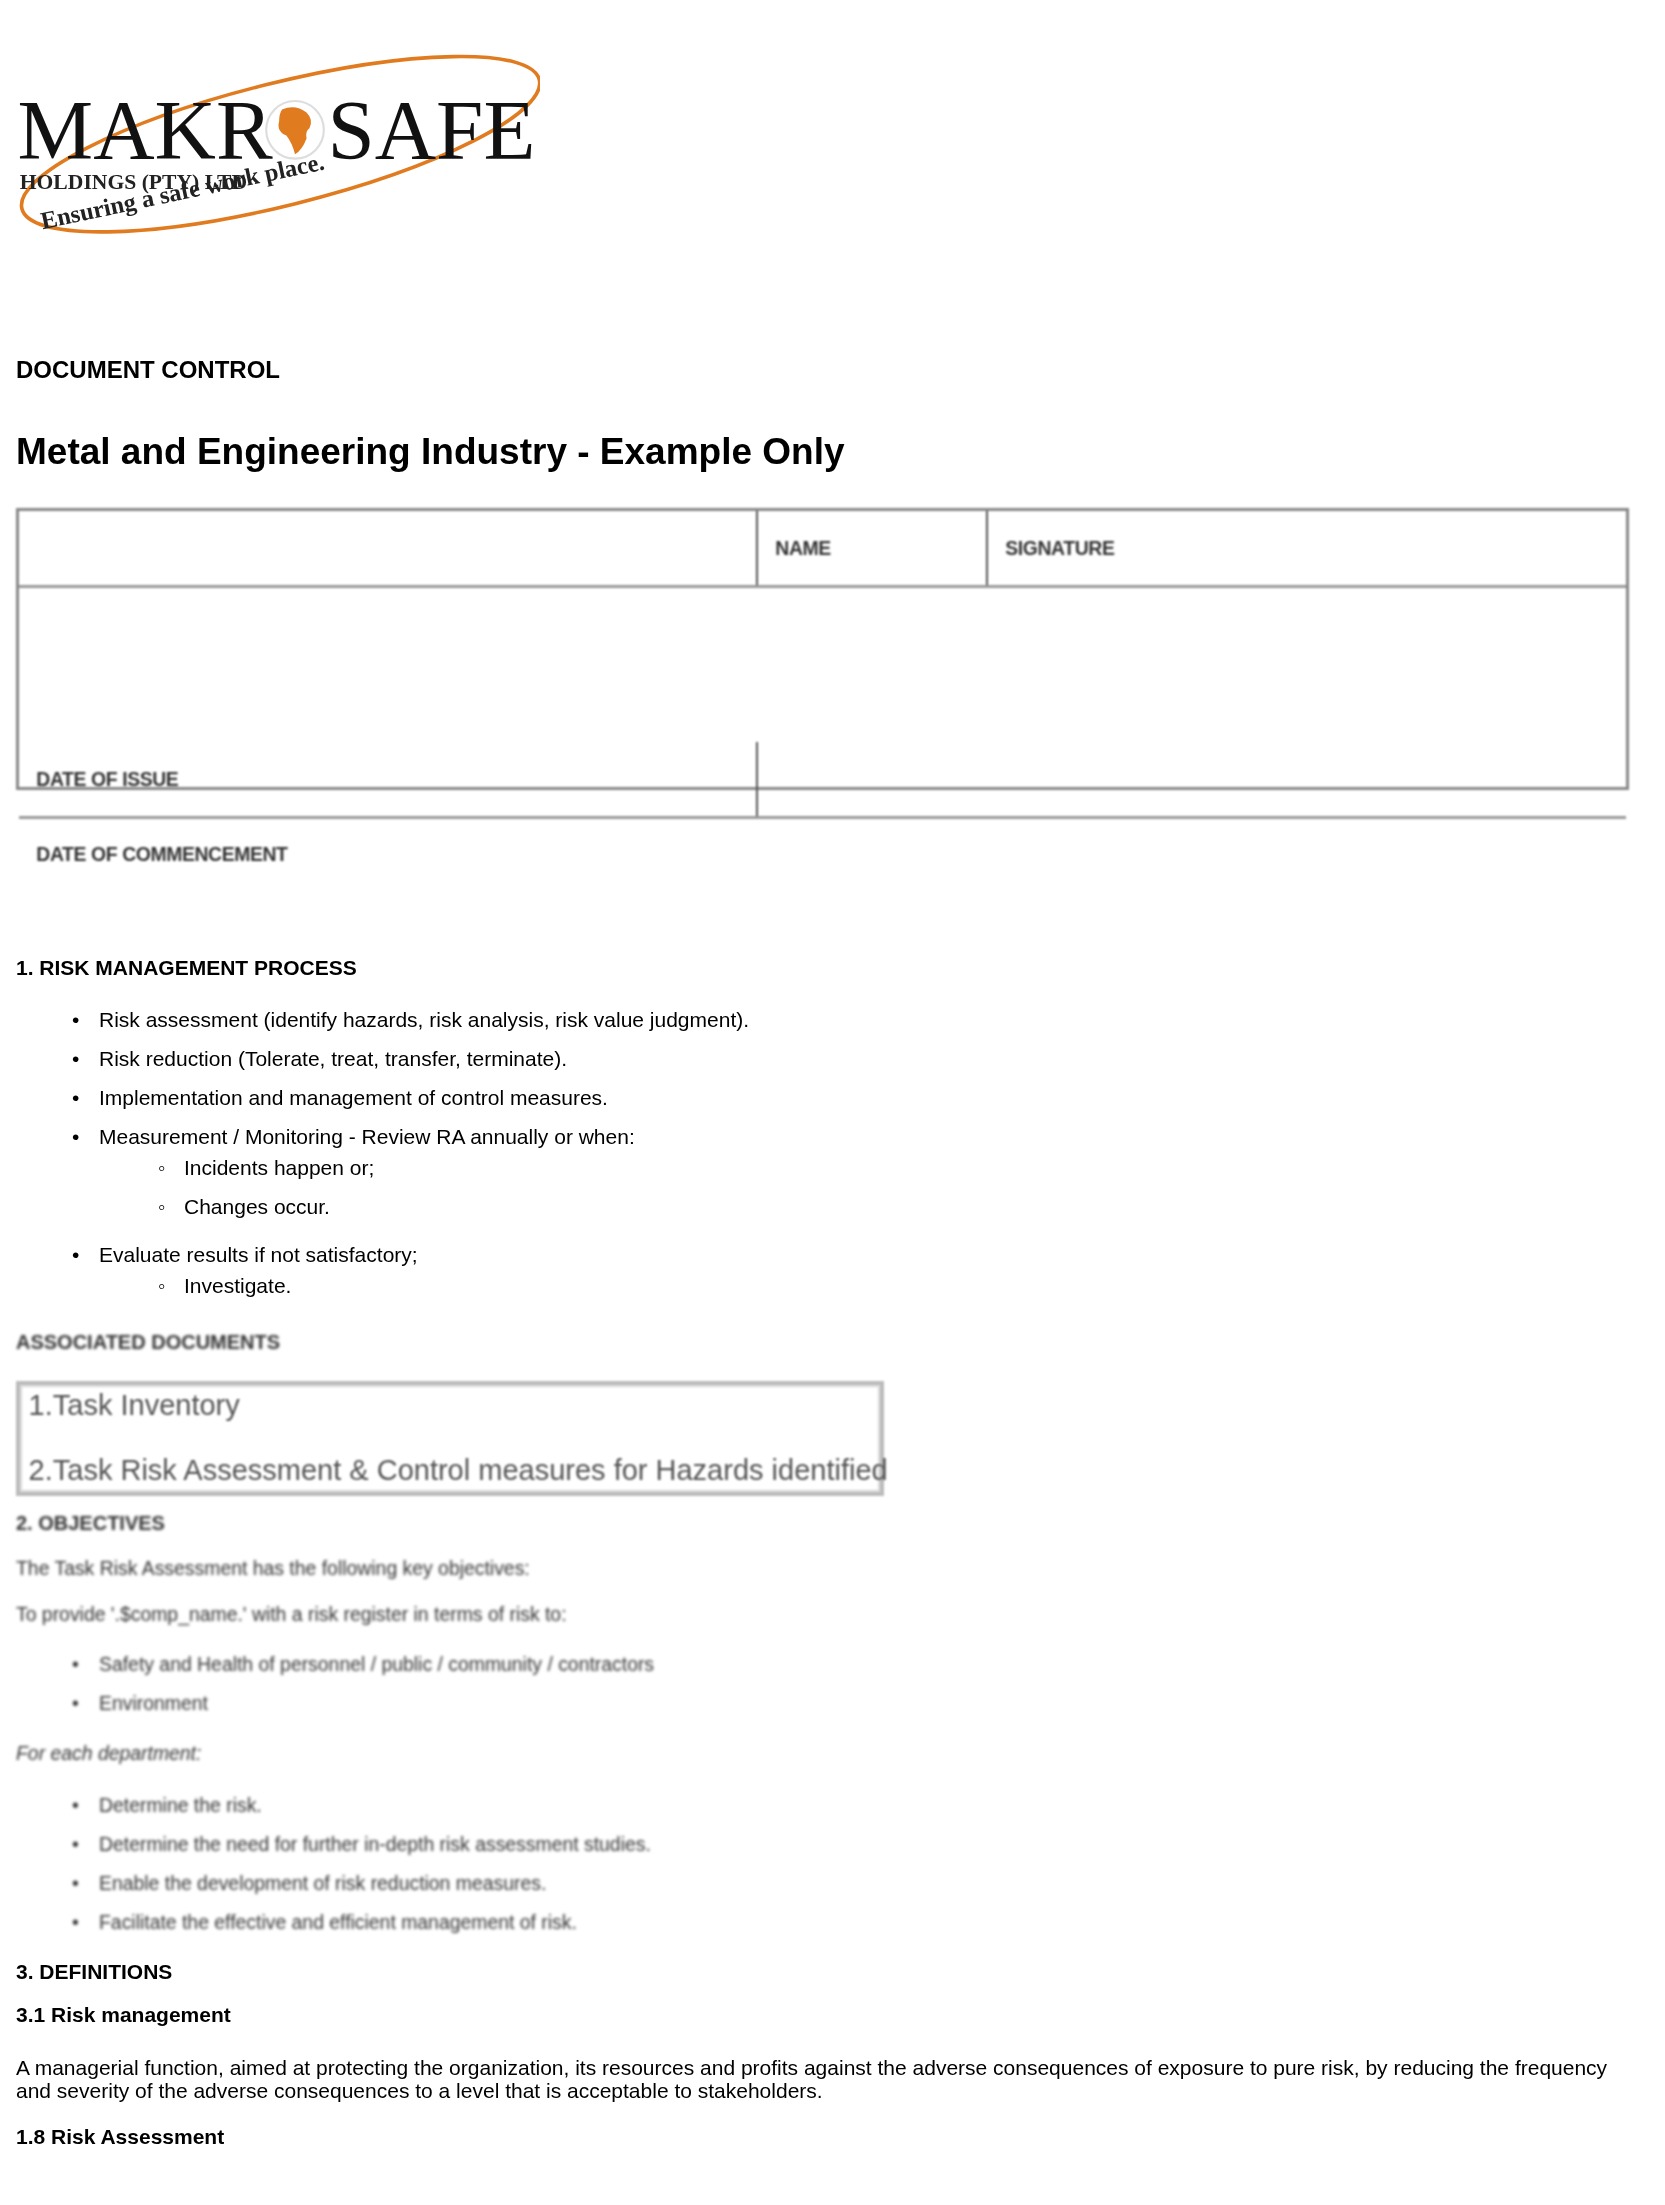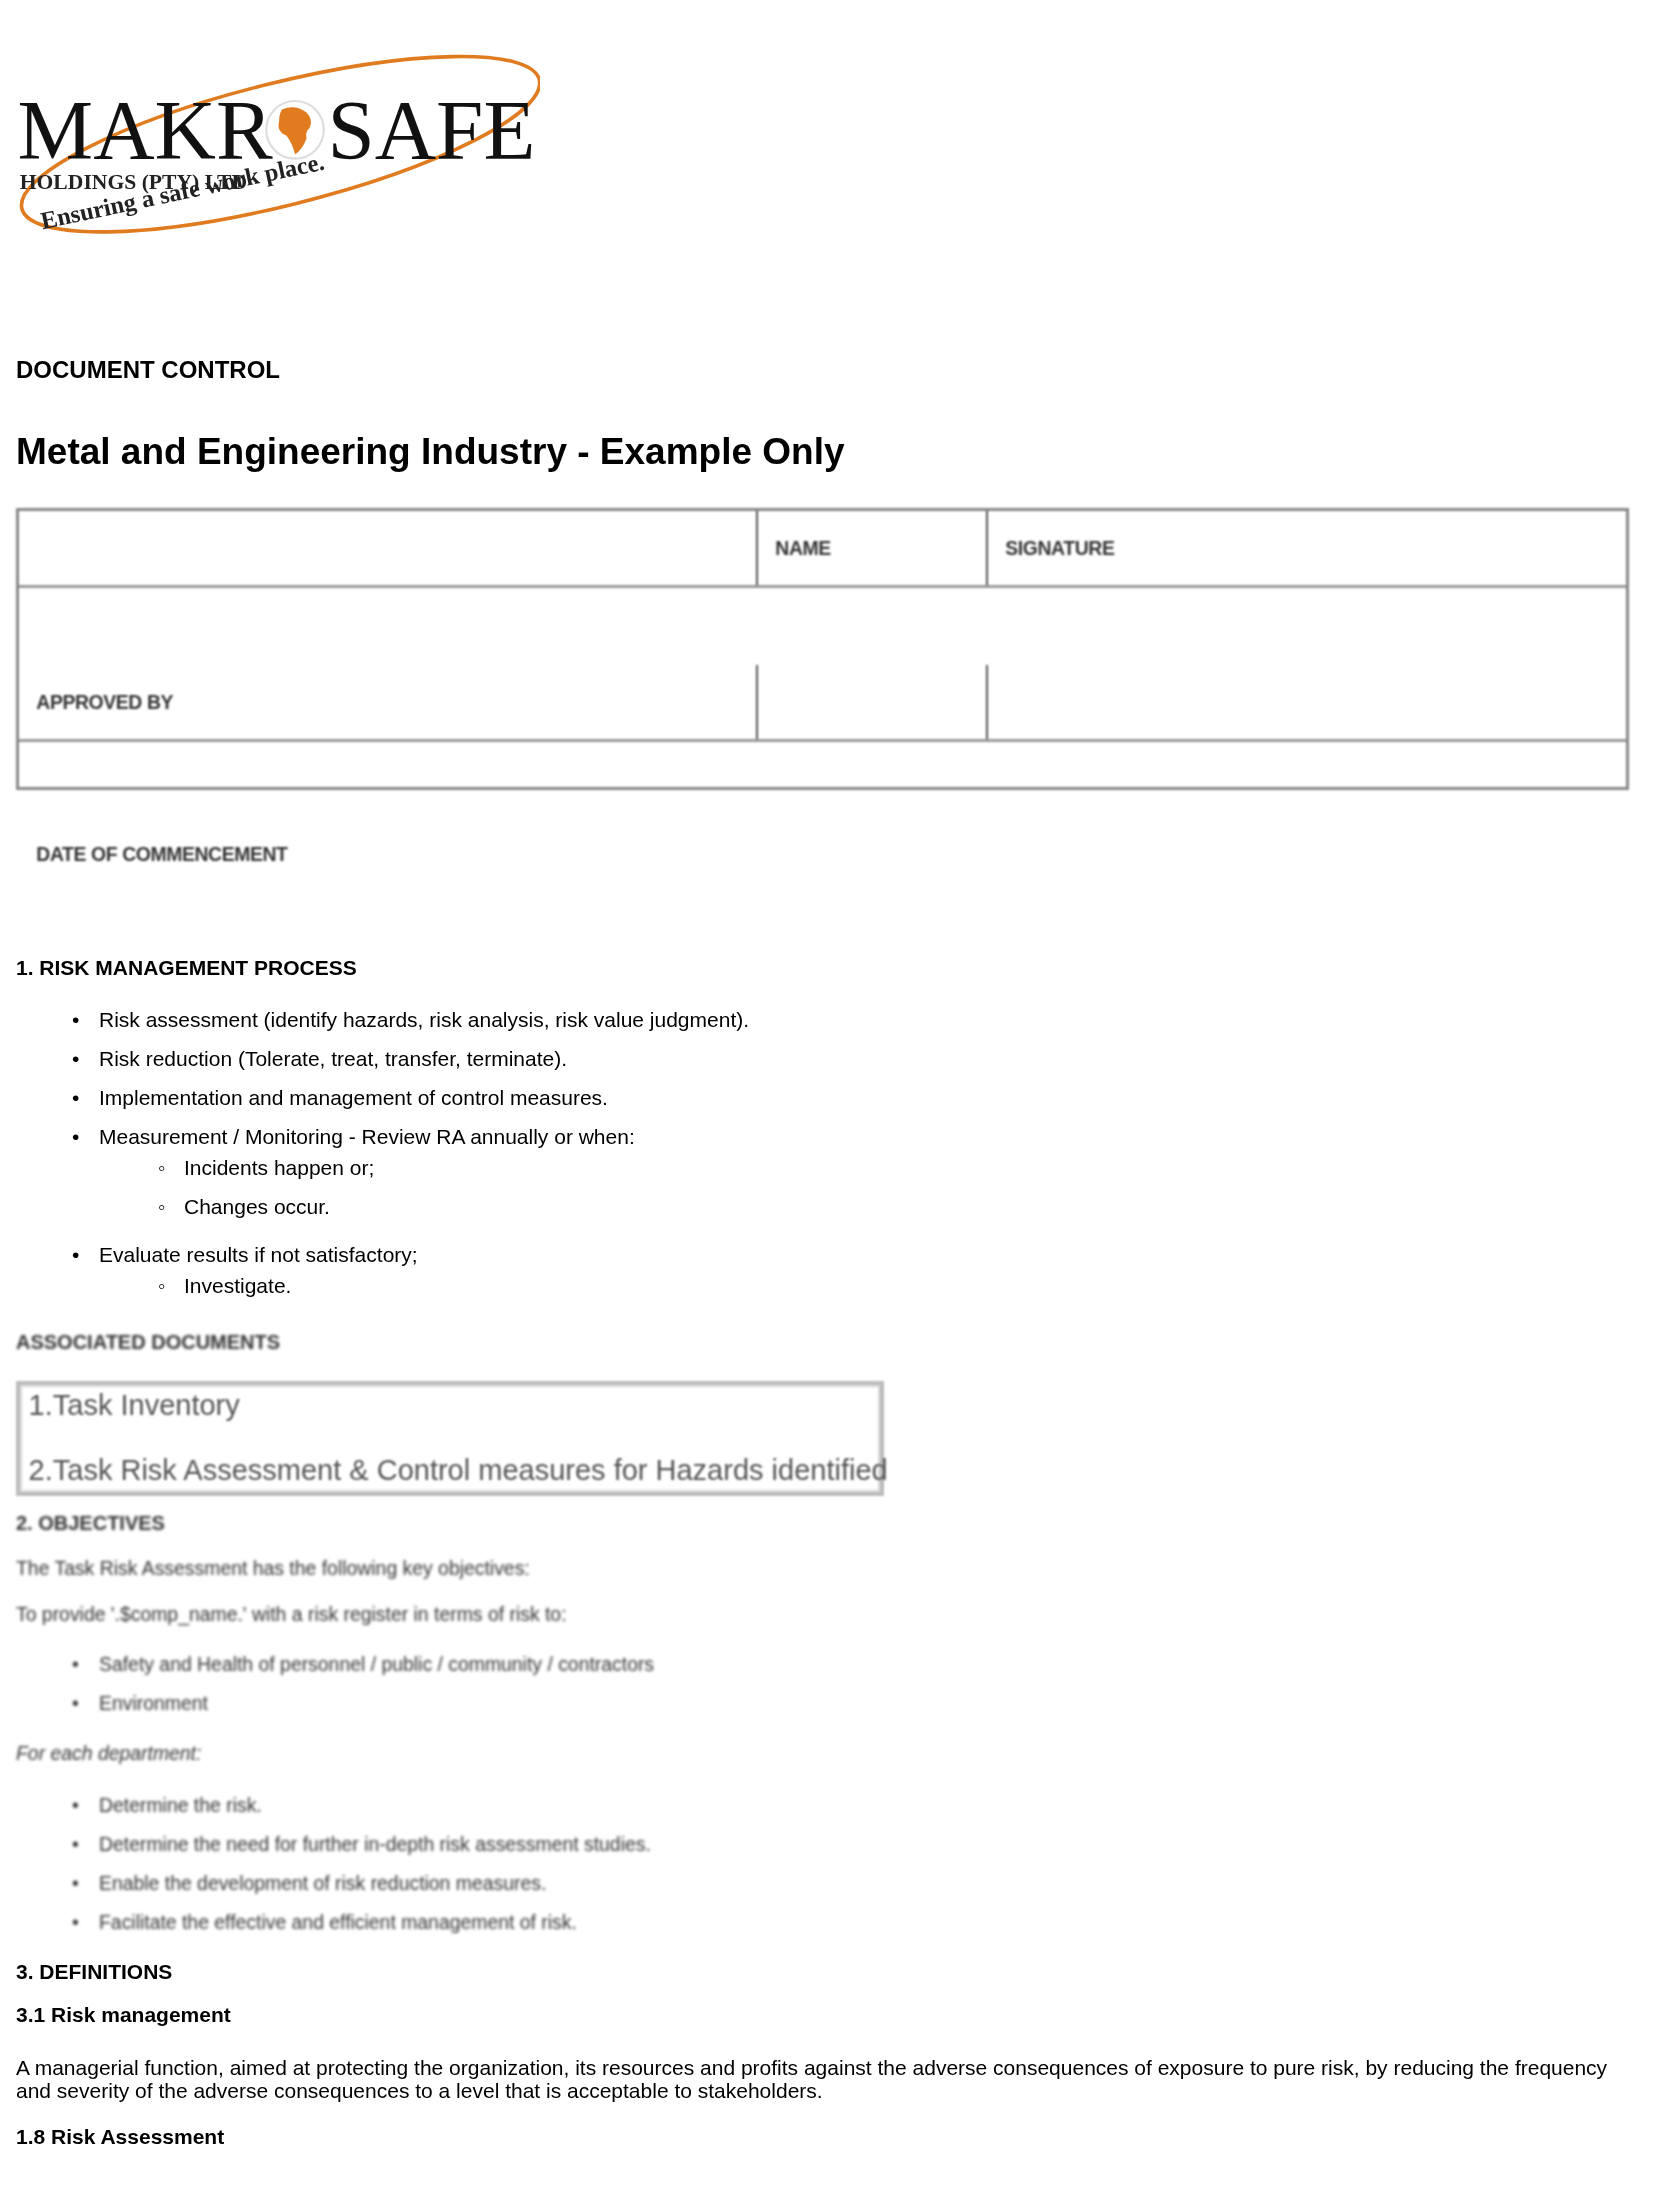--- a/index.html
+++ b/index.html
@@ -51,24 +51,23 @@
 
 <div class="abs h1" style="top:356px;">DOCUMENT CONTROL</div>
 <div class="abs h2" style="top:431px;">Metal and Engineering Industry - Example Only</div>
 
 <div class="abs dc-table">
   <div class="row" style="top:0;height:77px;">
     <div class="cell" style="left:0;width:737px;"></div>
     <div class="cell vline" style="left:737px;width:230px;">NAME</div>
     <div class="cell vline" style="left:967px;width:641px;">SIGNATURE</div>
   </div>
-  <div class="row" style="top:154px;height:77px;">
-    <div class="cell" style="left:0;width:737px;">APPROVED BY</div>
-    <div class="cell vline normal" style="left:737px;width:230px;"></div>
-    <div class="cell vline normal" style="left:967px;width:641px;"></div>
+  <div class="row" style="top:231px;height:77px;">
+    <div class="cell" style="left:0;width:737px;">DATE OF ISSUE</div>
+    <div class="cell vline normal" style="left:737px;width:871px;"></div>
   </div>
   <div class="row" style="top:308px;height:70px;">
     <div class="cell" style="left:0;width:737px;">DATE OF COMMENCEMENT</div>
   </div>
 </div>
 
 <div class="abs sec-h" style="top:956px;">1. RISK MANAGEMENT PROCESS</div>
 <div class="abs bul" style="top:1008px;">Risk assessment (identify hazards, risk analysis, risk value judgment).</div>
 <div class="abs bul" style="top:1047px;">Risk reduction (Tolerate, treat, transfer, terminate).</div>
 <div class="abs bul" style="top:1086px;">Implementation and management of control measures.</div>

